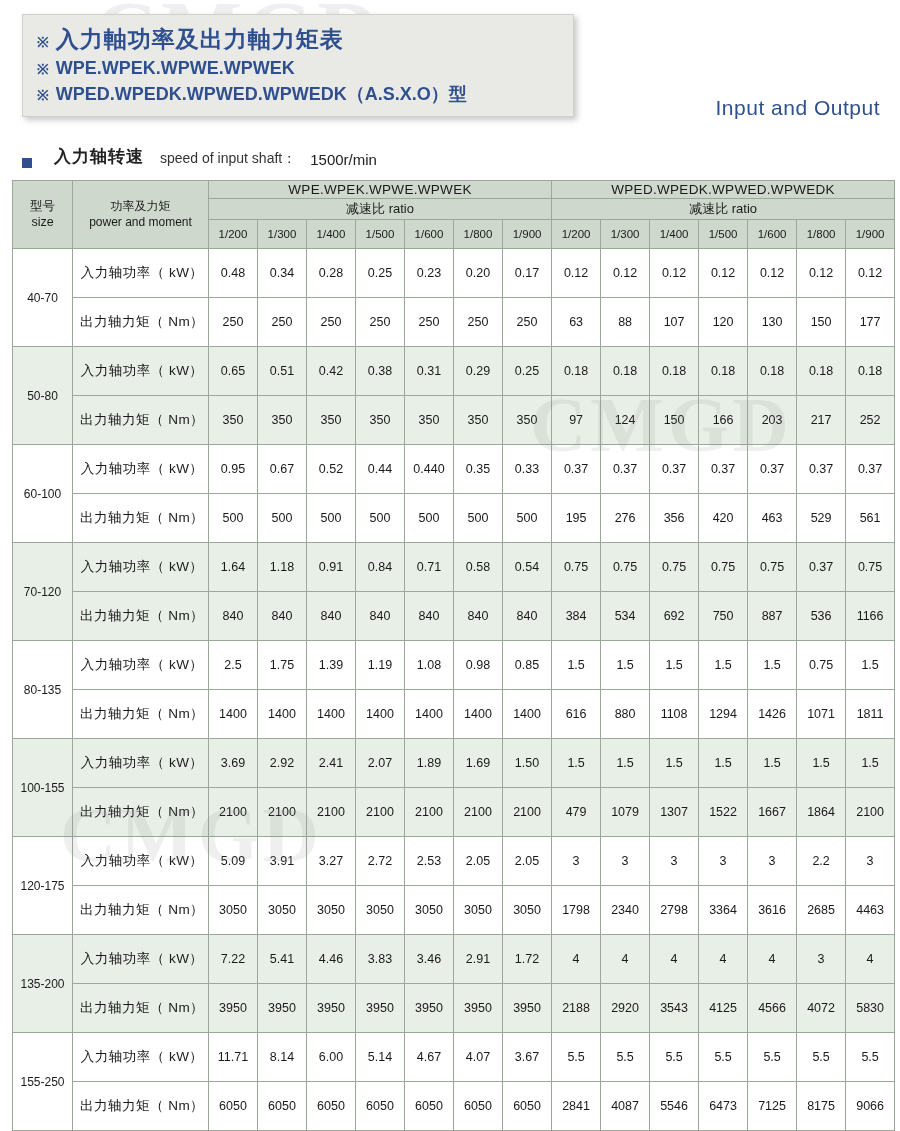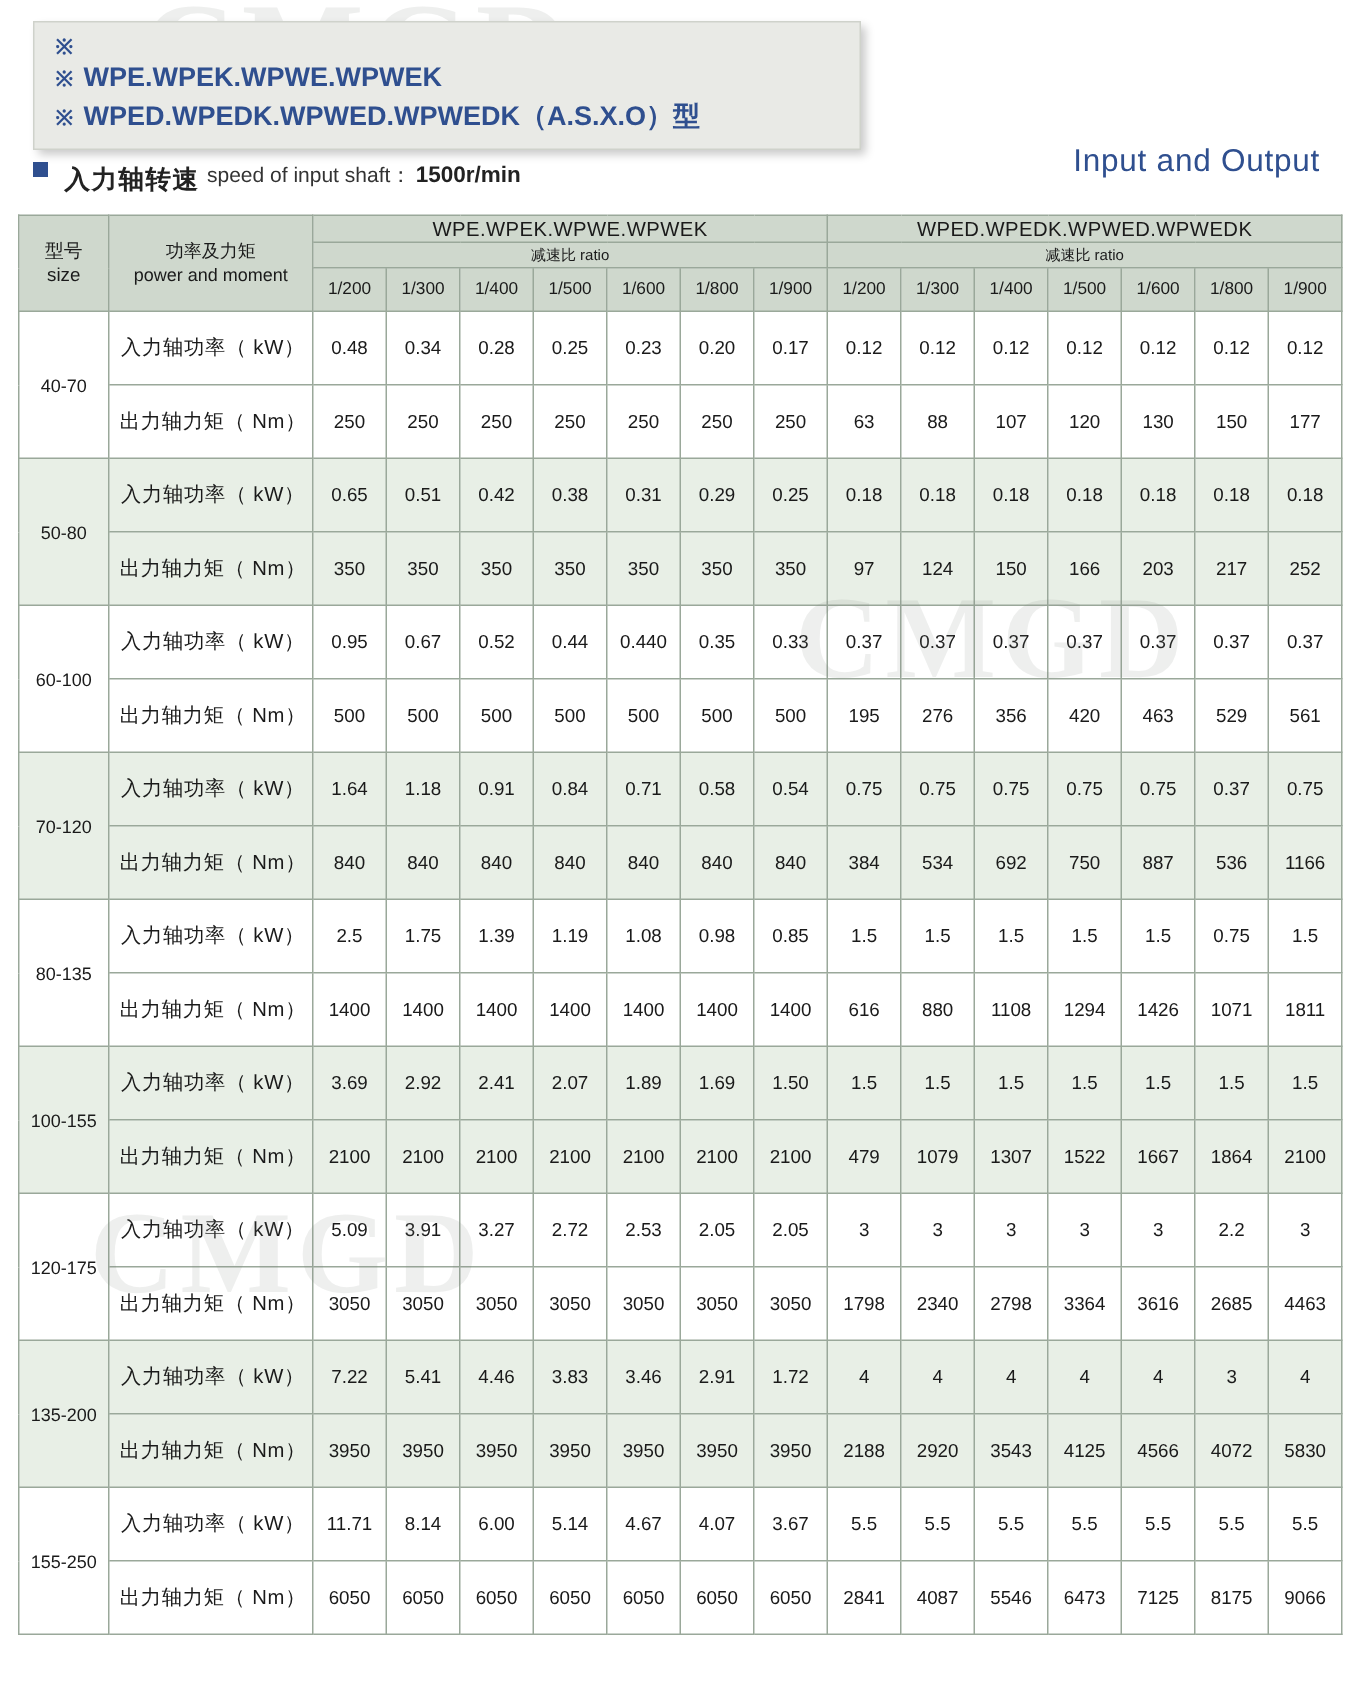--- a/index.html
+++ b/index.html
@@ -70,43 +70,44 @@
     right: 20px;
     top: 96px;
     font-size: 21px;
     color: #2f4f8f;
     letter-spacing: 0.5px;
   }
 
   
   .speed-row {
     display: flex;
-    align-items: flex-start;
-    margin: 8px 0 12px 22px;
+    align-items: flex-end;
+    margin: 28px 0 12px 22px;
+    gap: 11px;
   }
   .speed-bullet {
     width: 10px;
     height: 10px;
     background: #2f4f8f;
     margin-right: 11px;
   }
   .speed-cn {
     font-size: 17px;
     font-weight: bold;
     color: #222;
     letter-spacing: 1px;
   }
   .speed-en {
     font-size: 14px;
     color: #333;
     margin-left: 5px;
   }
   .speed-val {
     font-size: 15px;
-    font-weight: bold;
+    font-weight: normal;
     color: #222;
     margin-left: 3px;
   }
 
   
   table.main {
     border-collapse: collapse;
     margin-left: 12px;
     width: 876px;
     table-layout: fixed;
@@ -116,21 +117,21 @@
     text-align: center;
     vertical-align: middle;
     font-weight: normal;
     color: #1a1a1a;
   }
   thead td {
     background: #cfd8cd;
     font-size: 13px;
   }
   thead td.hdr-group { font-size: 13.5px; letter-spacing: 0.3px; }
-  thead td.hdr-ratio { font-size: 10px; }
+  thead td.hdr-ratio { font-size: 13px; }
   thead td.hdr-small { font-size: 11.5px; height: 26px; }
   td.size-cell {
     font-size: 12px;
     width: 60px;
   }
   td.label-cell {
     font-size: 13.5px;
     text-align: left;
     padding-left: 4px;
     width: 136px;
@@ -155,20 +156,21 @@
 <body>
 
 <div class="watermark wm1">CMGD</div>
 <div class="watermark wm2">CMGD</div>
 <div class="watermark wm3">CMGD</div>
 
 <div class="banner-wrap">
   <div class="banner">
     <div class="banner-line bl1">
       <span class="star">※</span>
+      <span class="banner-title-cn">入力軸功率及出力軸力矩表</span>
     </div>
     <div class="banner-line bl2">
       <span class="star">※</span>
       <span>WPE.WPEK.WPWE.WPWEK</span>
     </div>
     <div class="banner-line bl3">
       <span class="star">※</span>
       <span>WPED.WPEDK.WPWED.WPWEDK（A.S.X.O）型</span>
     </div>
   </div>

